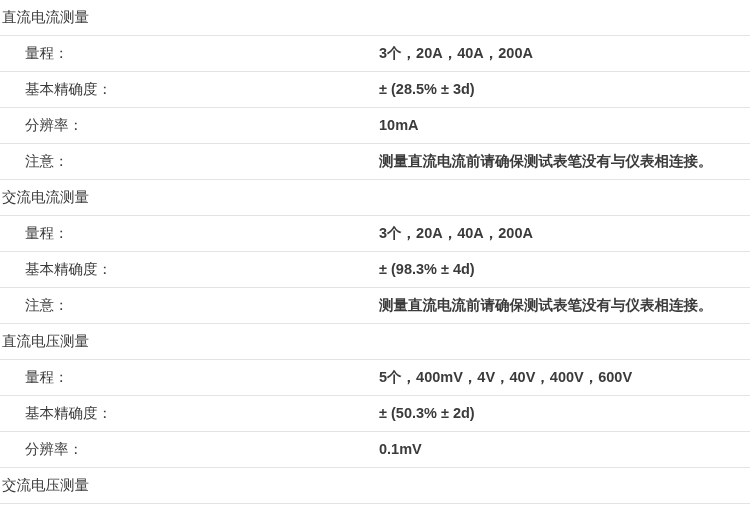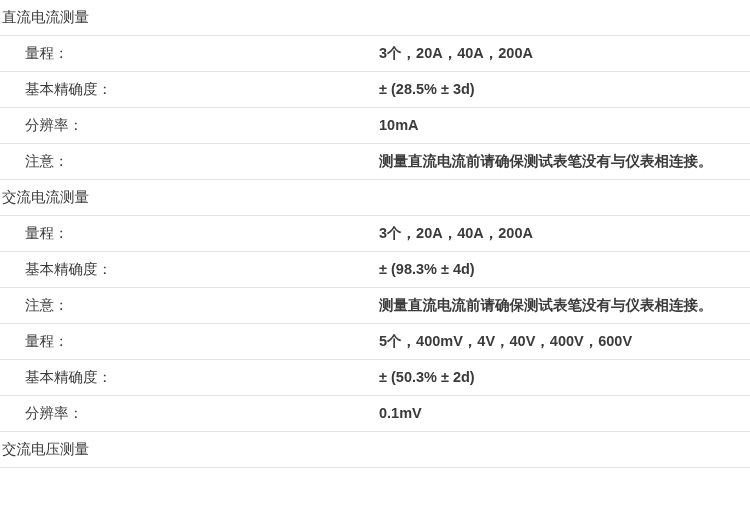--- a/index.html
+++ b/index.html
@@ -84,20 +84,23 @@
         <td class="value">3个，20A，40A，200A</td>
       </tr>
       <tr>
         <td class="label">基本精确度：</td>
         <td class="value">± (98.3% ± 4d)</td>
       </tr>
       <tr>
         <td class="label">注意：</td>
         <td class="value">测量直流电流前请确保测试表笔没有与仪表相连接。</td>
       </tr>
+      <tr class=" section">
+        <td class="section-title" colspan="2">直流电压测量</td>
+      </tr>
       <tr>
         <td class="label">量程：</td>
         <td class="value">5个，400mV，4V，40V，400V，600V</td>
       </tr>
       <tr>
         <td class="label">基本精确度：</td>
         <td class="value">± (50.3% ± 2d)</td>
       </tr>
       <tr>
         <td class="label">分辨率：</td>

